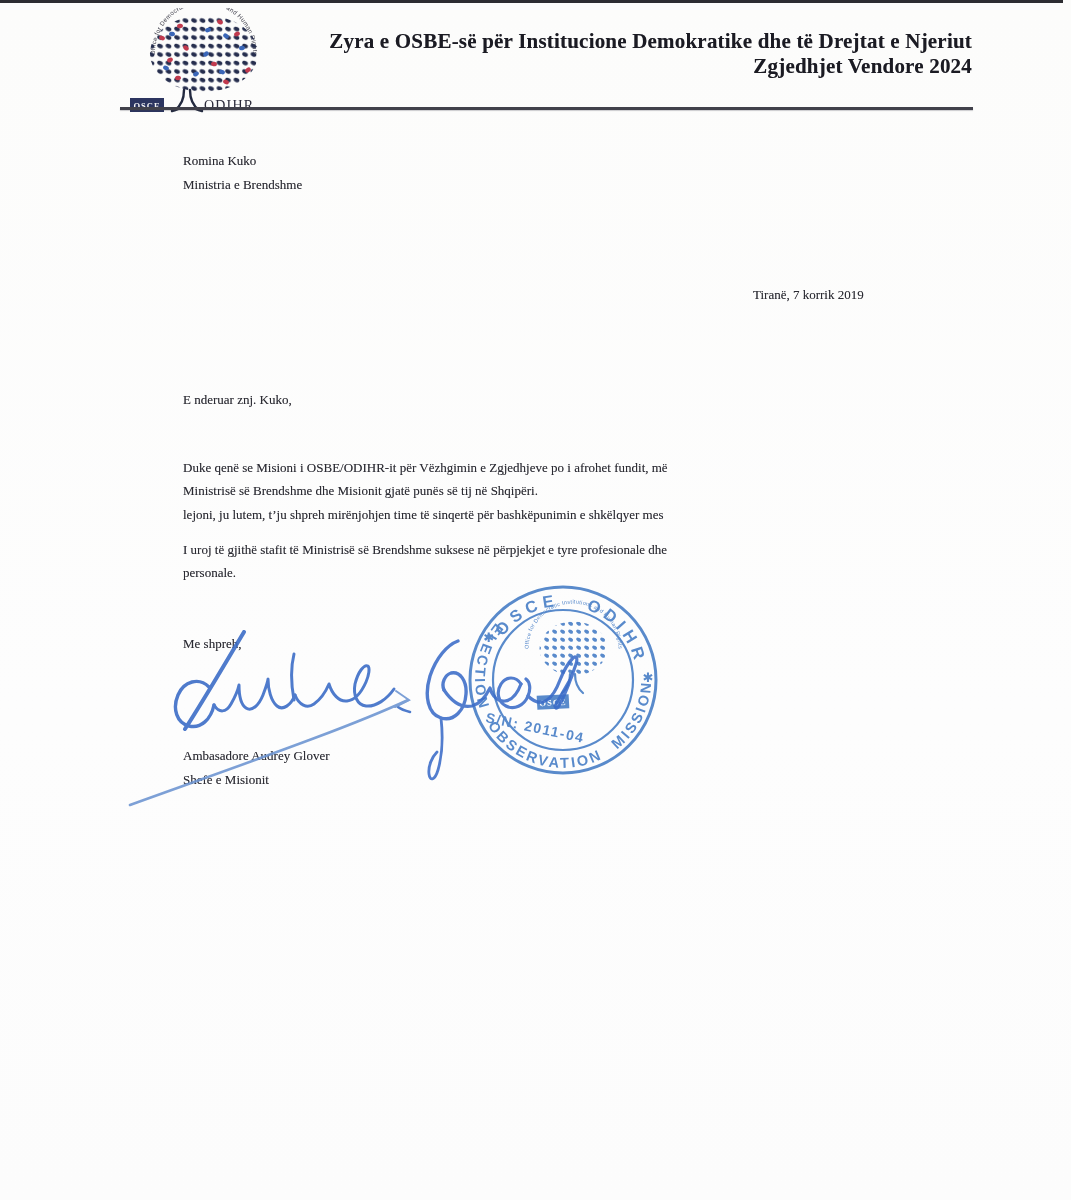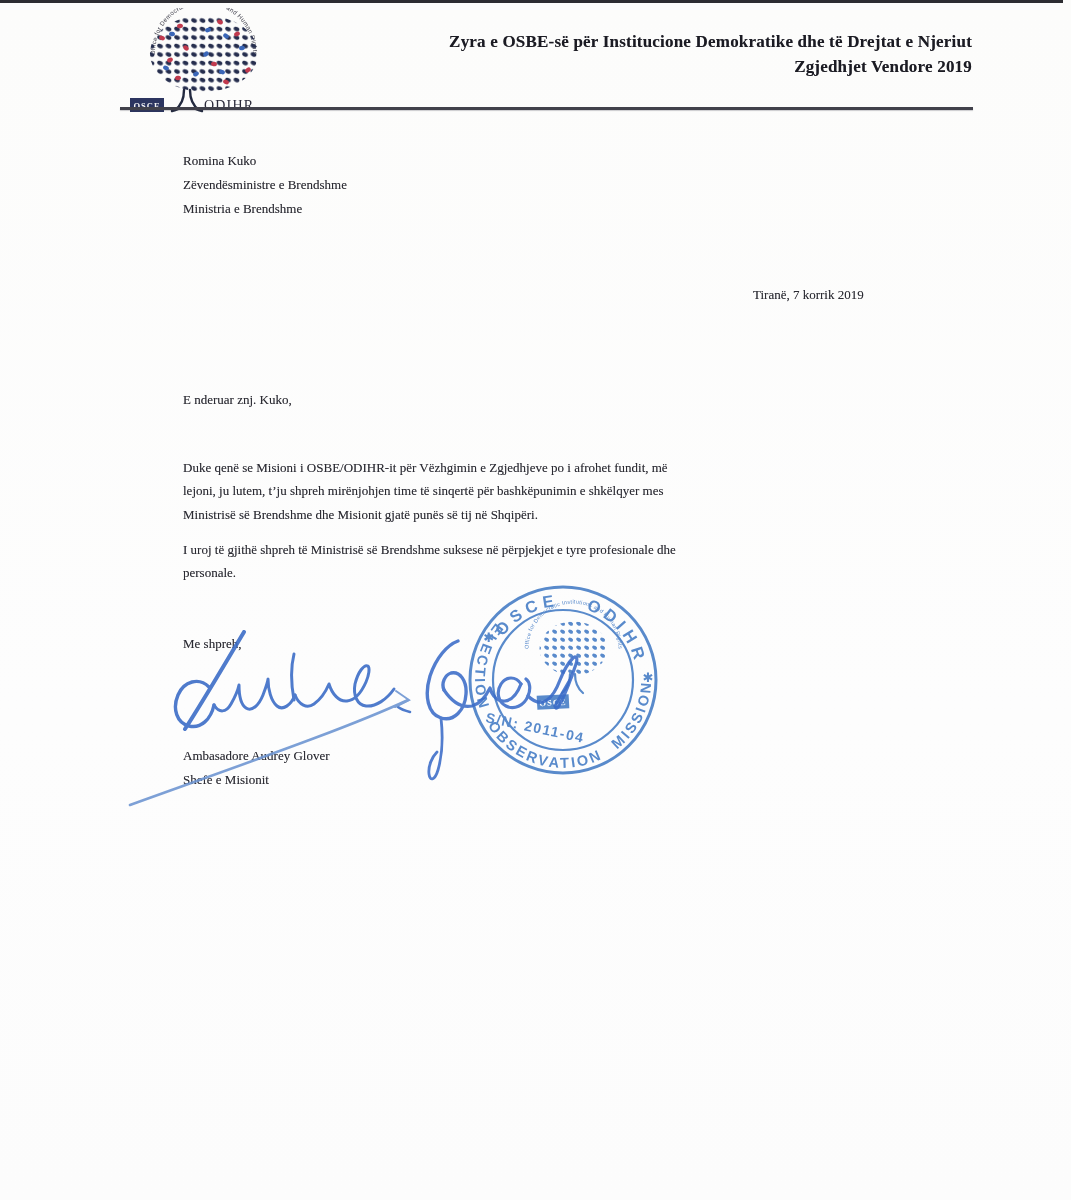--- a/index.html
+++ b/index.html
@@ -4,21 +4,21 @@
 <style>
   html,body{margin:0;padding:0;background:#e8e8e8;}
   .page{
     position:relative;width:1071px;height:1200px;margin:0 auto;
     background:linear-gradient(180deg,#fcfcfb 0%,#fdfdfd 60%,#fcfcfc 100%);
     font-family:"Liberation Serif", serif;color:#2b2b33;overflow:hidden;
   }
   .abs{position:absolute;}
   .top-scan-line{left:0;top:0;width:1063px;height:3px;background:#2c2c31;}
   .header-text{right:99px;top:29px;text-align:right;font-weight:bold;
-    font-size:17px;line-height:25.4px;color:#1b1b23;letter-spacing:.2px;
+    font-size:21px;line-height:25.4px;color:#1b1b23;letter-spacing:.2px;
     text-shadow:0 0 .6px rgba(27,27,35,.45);}
   .rule{left:120px;top:107px;width:853px;height:3px;background:#41414b;
     box-shadow:0 1px 1px rgba(60,60,70,.25);}
   .body-text{font-size:13px;line-height:24.2px;
     text-shadow:0 0 .5px rgba(43,43,51,.4);}
   .recipient{left:183px;top:149px;}
   .dateline{left:753px;top:283px;}
   .salutation{left:183px;top:388px;}
   .para{left:183px;width:770px;line-height:23.3px;}
   .p1{top:456px;}
@@ -84,43 +84,42 @@
       <path d="M 68 82 C 68 91, 70 97, 77 102"></path>
       <path d="M 50 103 L 56 101 M 74 101 L 80 103"></path>
     </g>
     <rect x="8" y="90" width="34" height="14" fill="#2c3560"></rect>
     <text x="25" y="100.5" text-anchor="middle" fill="#f5f5f5" class="osce-box-label">OSCE</text>
     <text x="82" y="102" fill="#2a2a3a" class="odihr-label">ODIHR</text>
   </svg>
 
   <div class="abs header-text">
     <div>Zyra e OSBE-së për Institucione Demokratike dhe të Drejtat e Njeriut</div>
-    <div>Zgjedhjet Vendore 2019</div>
+    <div>Zgjedhjet Vendore 2024</div>
   </div>
 
   <div class="abs rule"></div>
 
   <div class="abs recipient body-text">
     <div>Romina Kuko</div>
-    <div>Zëvendësministre e Brendshme</div>
     <div>Ministria e Brendshme</div>
   </div>
 
   <div class="abs dateline body-text">Tiranë, 7 korrik 2019</div>
 
   <div class="abs salutation body-text">E nderuar znj. Kuko,</div>
 
   <div class="abs para p1 body-text">
     <div>Duke qenë se Misioni i OSBE/ODIHR-it për Vëzhgimin e Zgjedhjeve po i afrohet fundit, më</div>
+    <div>Ministrisë së Brendshme dhe Misionit gjatë punës së tij në Shqipëri.</div>
     <div>lejoni, ju lutem, t’ju shpreh mirënjohjen time të sinqertë për bashkëpunimin e shkëlqyer mes</div>
-    <div>Ministrisë së Brendshme dhe Misionit gjatë punës së tij në Shqipëri.</div>
   </div>
 
   <div class="abs para p2 body-text">
-    <div>I uroj të gjithë shpreh të Ministrisë së Brendshme suksese në përpjekjet e tyre profesionale dhe</div>
+    <div>I uroj të gjithë stafit të Ministrisë së Brendshme suksese në përpjekjet e tyre profesionale dhe</div>
     <div>personale.</div>
   </div>
 
   <div class="abs closing body-text">Me shpreh,</div>
 
   <div class="abs sig-block body-text">
     <div>Ambasadore Audrey Glover</div>
     <div>Shefe e Misionit</div>
   </div>
 

